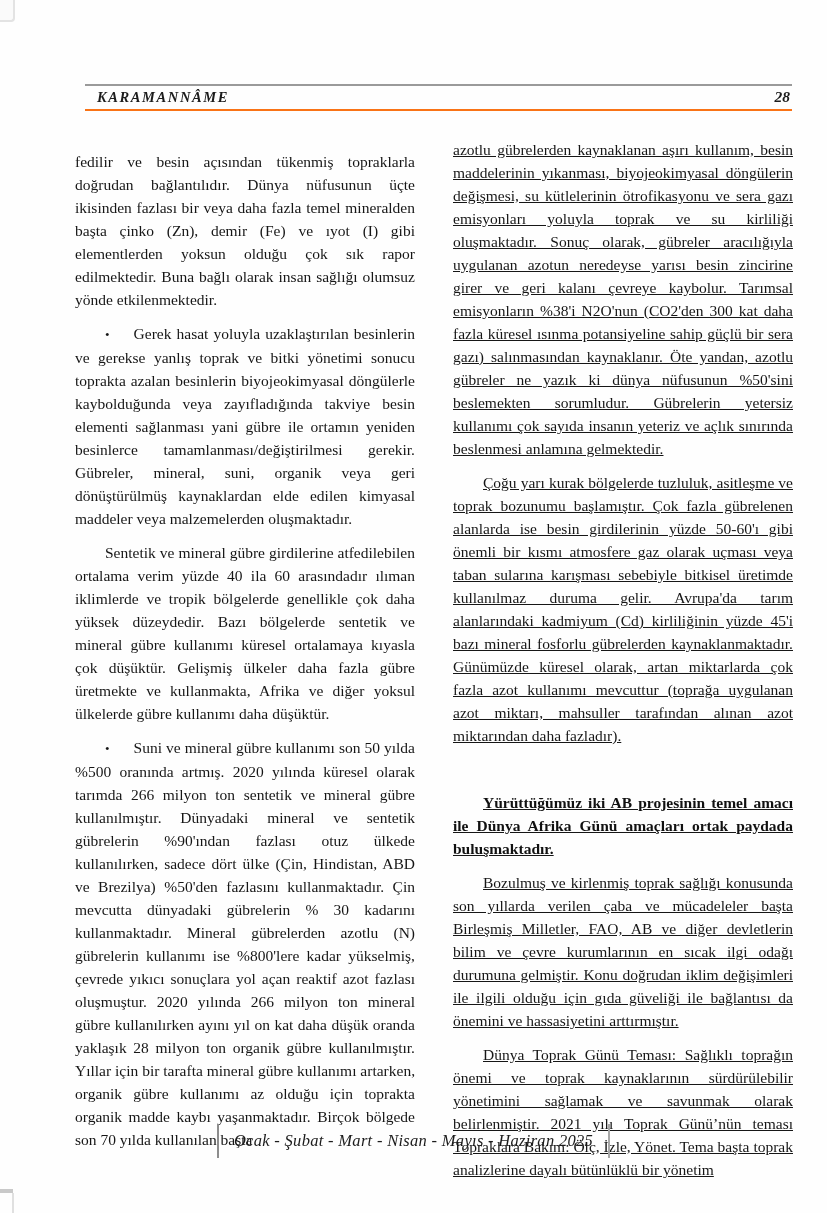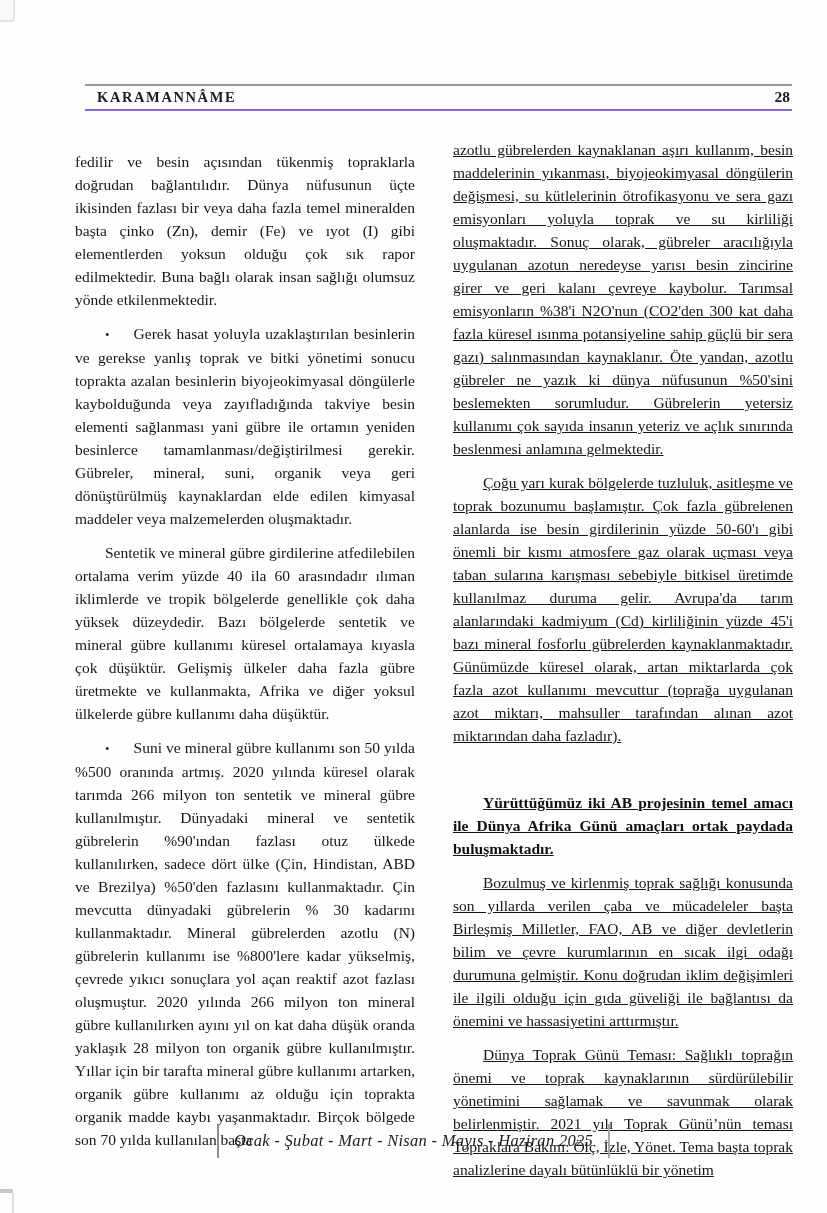--- a/index.html
+++ b/index.html
@@ -27,23 +27,23 @@
   }
   .artifact-bl-line {
     position:absolute; left:12px; top:1193px; width:2px; height:20px;
     background:#e0e0e0;
   }
 
   
   .header {
     position:absolute; left:85px; top:84px; width:707px;
     border-top:2px solid #9a9a9a;
-    border-bottom:2px solid #8b5cf6;
+    border-bottom:2px solid #f97316;
     padding:2px 0 3px 0;
-    display:flex; justify-content:space-between; align-items:center;
+    display:flex; justify-content:space-between; align-items:center;font-style:italic;
   }
   .journal-title {
     font-weight:bold; font-size:14.5px; letter-spacing:1.6px;
     padding-left:12px; color:#1c1c1c;
   }
   .page-number {
     font-weight:bold; font-size:15.5px; padding-right:2px; color:#1c1c1c;
   }
 
   

